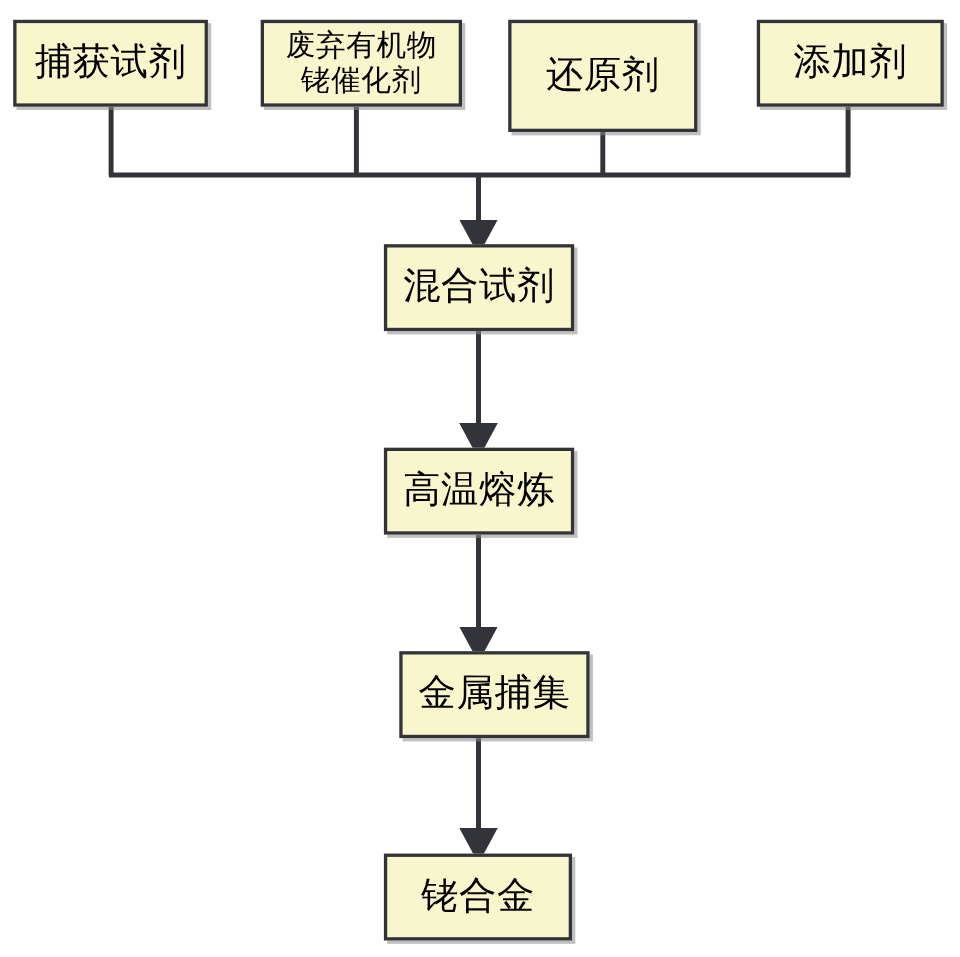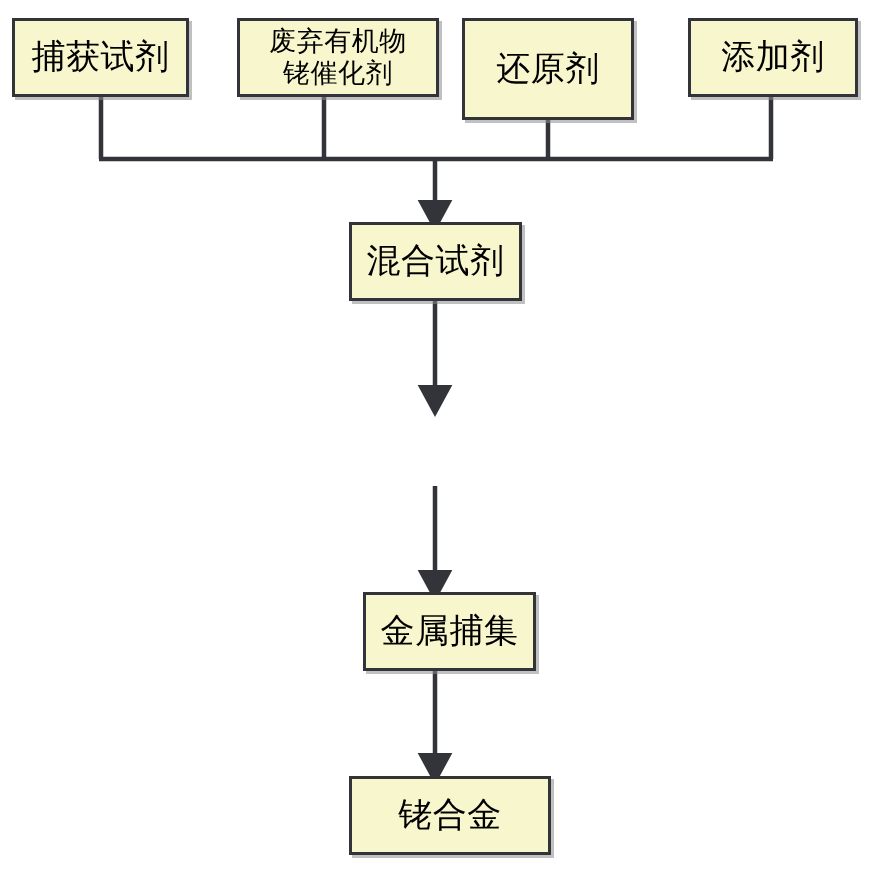--- a/index.html
+++ b/index.html
@@ -70,27 +70,28 @@
 
     <path d="M435,300 L435,399" stroke="#33333a" stroke-width="4.5" fill="none" marker-end="url(#arrowhead)"></path>
 
     <path d="M435,486 L435,584" stroke="#33333a" stroke-width="4.5" fill="none" marker-end="url(#arrowhead)"></path>
 
     <path d="M435,670 L435,767" stroke="#33333a" stroke-width="4.5" fill="none" marker-end="url(#arrowhead)"></path>
   </svg>
 
   <div class="node" style="left:12px; top:18px; width:177px; height:79px;">捕获试剂</div>
 
-  <div class="node two-line" style="left:237px; top:18px; width:202px; height:79px;">废弃有机物
+  <div class="node two-line" style="left:237px; top:18px; width:183px; height:79px;">废弃有机物
 铑催化剂</div>
 
   <div class="node" style="left:462px; top:18px; width:172px; height:102px;">还原剂</div>
 
   <div class="node" style="left:688px; top:18px; width:170px; height:79px;">添加剂</div>
 
   <div class="node" style="left:349px; top:222px; width:173px; height:79px;text-align:right;">混合试剂</div>
 
+  <div class="node" style="left:349px; top:407px; width:173px; height:79px;">高温熔炼</div>
 
   <div class="node" style="left:349px; top:592px; width:173px; height:79px;margin-left:14px;">金属捕集</div>
 
-  <div class="node" style="left:349px; top:776px; width:202px; height:79px;">铑合金</div>
+  <div class="node" style="left:349px; top:776px; width:171px; height:79px;">铑合金</div>
 
 </div>
 
 </body></html>

